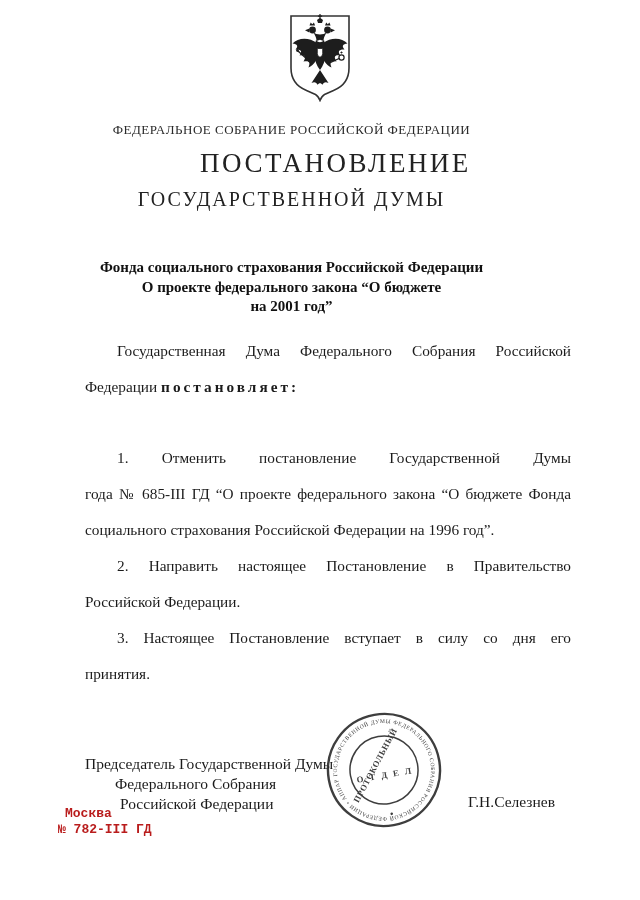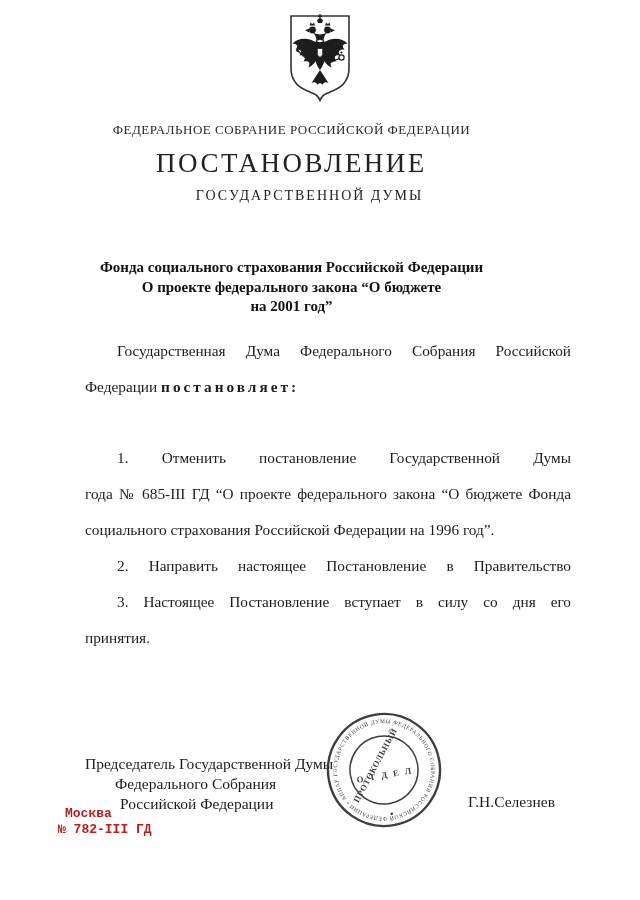--- a/index.html
+++ b/index.html
@@ -2,22 +2,22 @@
 <html><head>
 <meta charset="utf-8">
 <style>
   html,body{margin:0;padding:0;background:#fff;}
   .page{position:relative;width:640px;height:900px;background:#ffffff;overflow:hidden;
         font-family:"Liberation Serif","DejaVu Serif",serif;color:#1d1d1d;}
   .abs{position:absolute;}
   .ctr{left:0;width:583px;text-align:center;}
 
   .org-line{top:122px;font-size:13px;letter-spacing:0.5px;color:#2a2a2a;}
-  .doc-type{top:148px;font-size:27px;letter-spacing:2.5px;color:#222;}
-  .doc-org{top:188px;font-size:14px;letter-spacing:2px;color:#222;margin-left:18px;}
+  .doc-type{top:148px;font-size:27px;letter-spacing:2.5px;color:#222;padding-left:44px;}
+  .doc-org{top:188px;font-size:20px;letter-spacing:2px;color:#222;}
 
   .title{top:258px;font-weight:bold;font-size:15px;line-height:19.5px;color:#111;}
 
   .bodytext{left:85px;top:341px;width:486px;font-size:15.3px;color:#1b1b1b;}
   .bline{height:36px;line-height:19px;white-space:normal;}
   .j{text-align:justify;text-align-last:justify;font-family:Liberation Serif, serif;}
   .ind{text-indent:32px;}
   .items{margin-top:35px;}
   .sp-bold{font-weight:bold;letter-spacing:3px;}
 
@@ -75,20 +75,21 @@
 
   <div class="abs bodytext">
     <div class="bline j ind">Государственная Дума Федерального Собрания Российской</div>
     <div class="bline"><span>Федерации </span><span class="sp-bold">постановляет:</span></div>
 
     <div class="items">
       <div class="bline j ind">1. Отменить постановление Государственной Думы</div>
       <div class="bline j">года № 685-III ГД “О проекте федерального закона “О бюджете Фонда</div>
       <div class="bline">социального страхования Российской Федерации на 1996 год”.</div>
       <div class="bline j ind">2. Направить настоящее Постановление в Правительство</div>
+      <div class="bline">Российской Федерации.</div>
       <div class="bline j ind">3. Настоящее Постановление вступает в силу со дня его</div>
       <div class="bline">принятия.</div>
     </div>
   </div>
 
   <div class="abs sig">
     <div>Председатель Государственной Думы</div>
     <div class="s2">Федерального Собрания</div>
     <div class="s3">Российской Федерации</div>
   </div>

